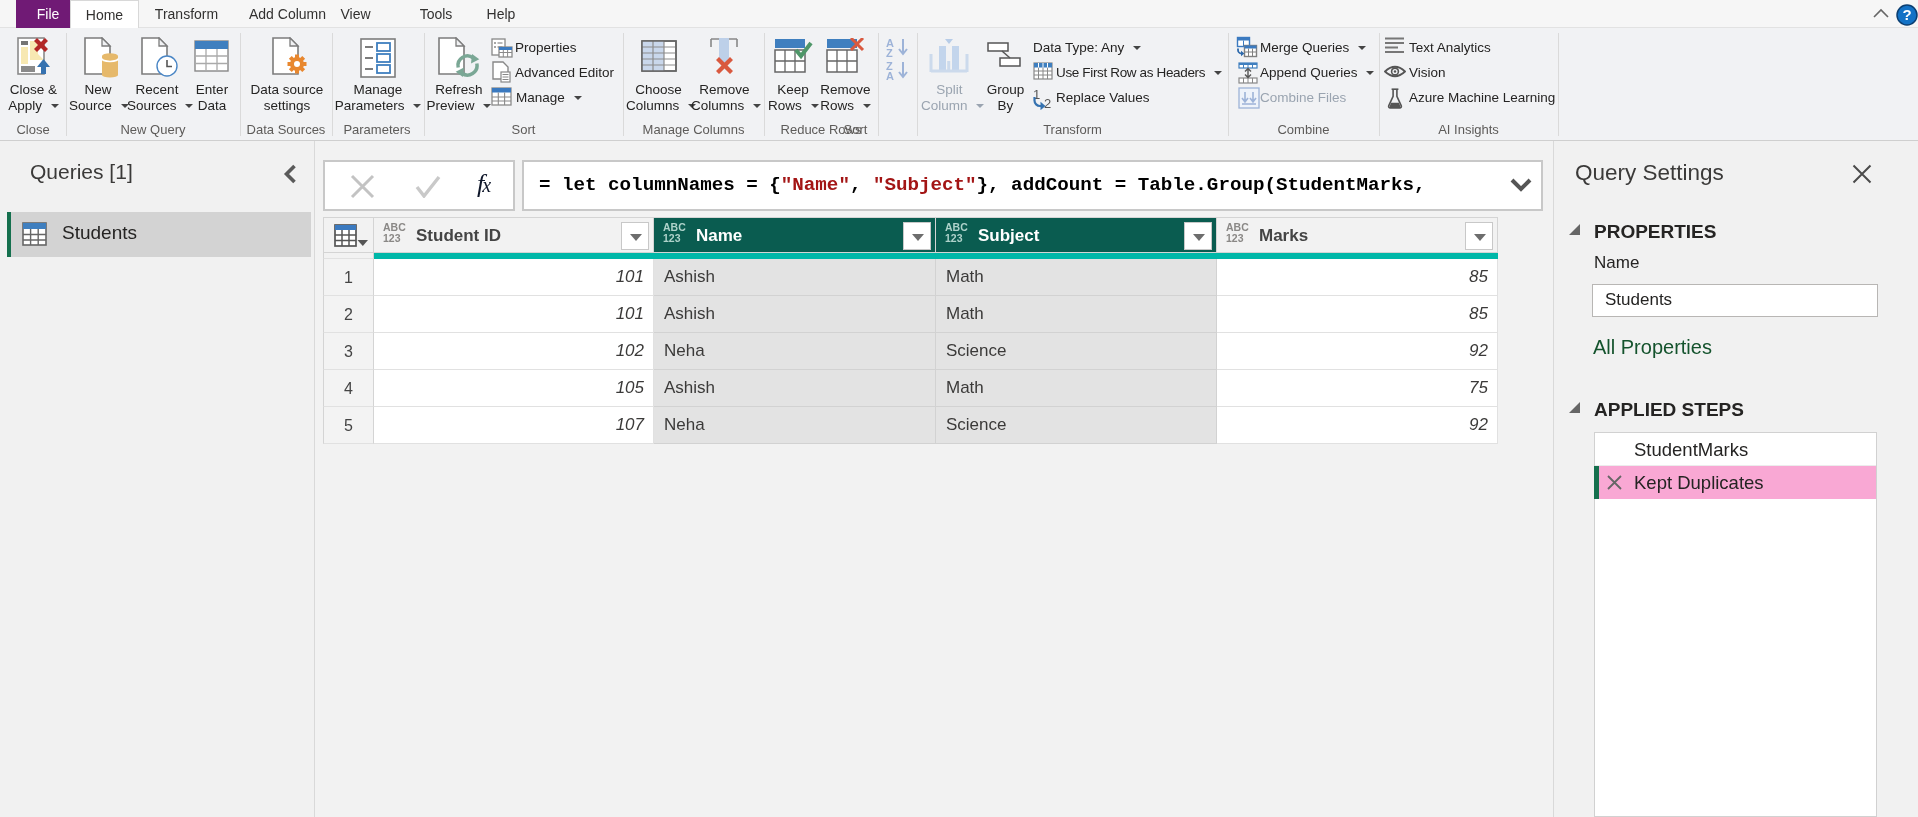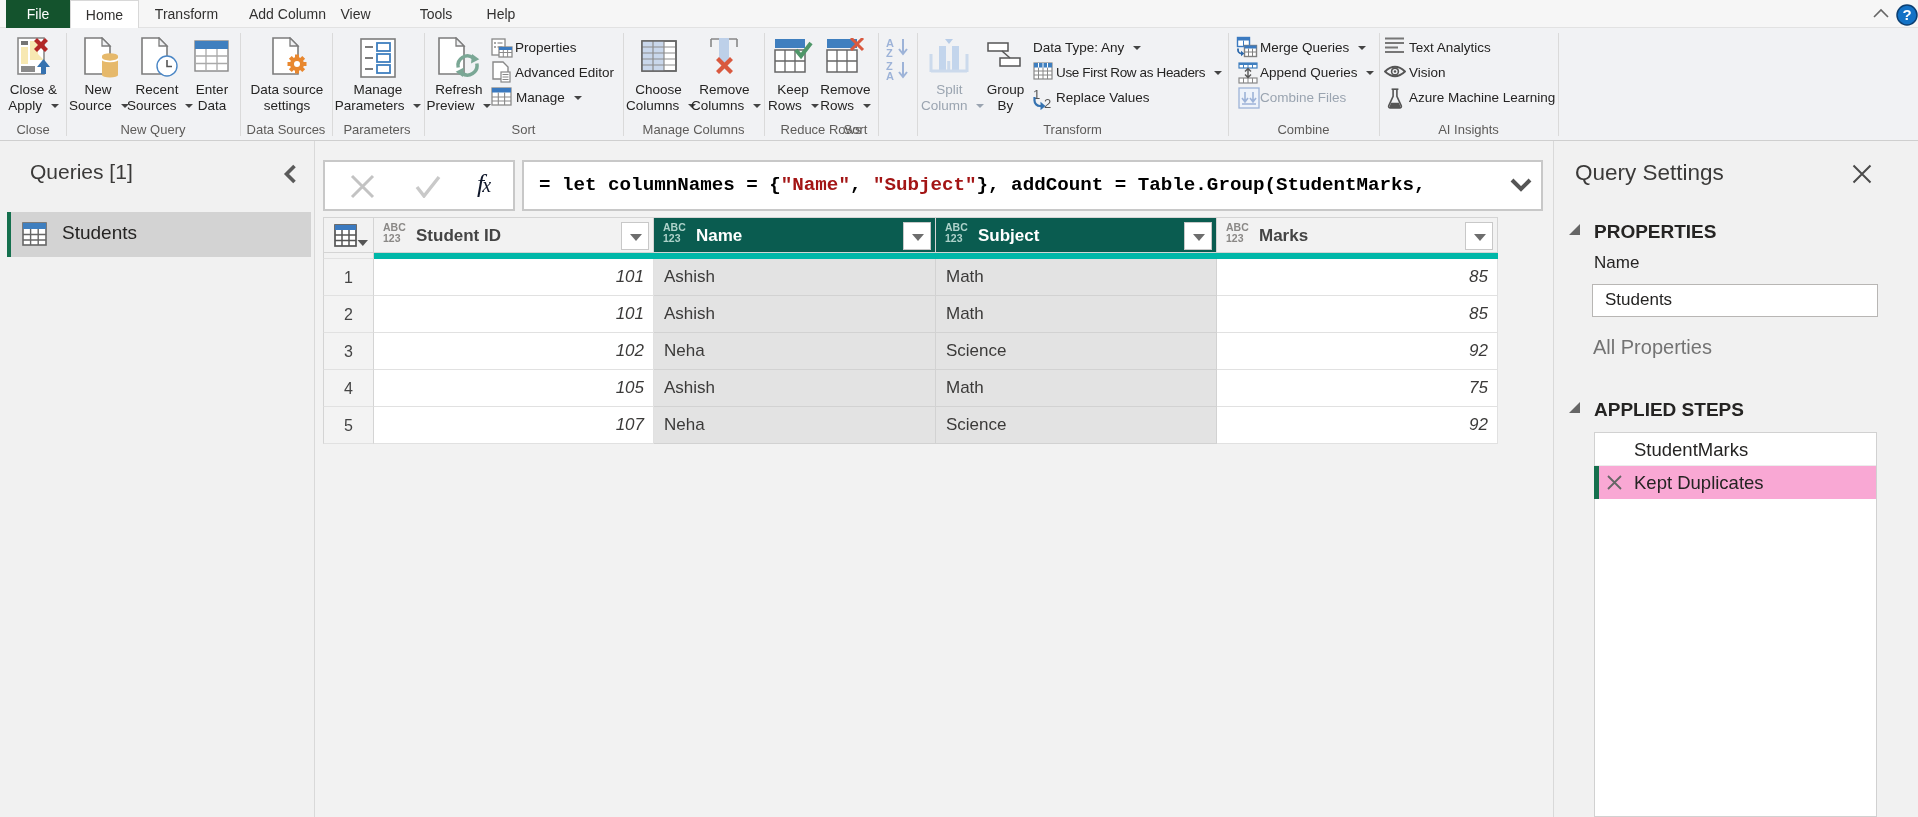--- a/index.html
+++ b/index.html
@@ -3,21 +3,21 @@
 <meta charset="utf-8">
 <style>
 * { margin:0; padding:0; box-sizing:border-box; }
 html,body { width:1918px; height:817px; overflow:hidden; }
 body { font-family:"Liberation Sans", sans-serif; position:relative; background:#f2f2f2; }
 .abs { position:absolute; }
 
 
 #menubar { position:absolute; left:0; top:0; width:1918px; height:28px; background:#f6f6f6; border-bottom:1px solid #e2e2e2; }
 .mtab { position:absolute; top:0; height:28px; line-height:28px; text-align:center; font-size:14px; color:#323130; }
-#tab-file { left:6px; width:64px; background:#14532d; color:#fff; }
+#tab-file { left:16px; width:64px; background:#701a75; color:#fff; }
 #tab-home { left:70px; width:69px; background:#fff; border:1px solid #d8d8d8; border-bottom:none; }
 
 
 #ribbon { position:absolute; left:0; top:28px; width:1918px; height:113px; background:#f1f2f4; border-bottom:1px solid #cfcfcf; }
 .gsep { position:absolute; top:33px; height:103px; width:1px; background:#dadada; }
 .glabel { position:absolute; top:122px; height:16px; font-size:13px; color:#5d5b59; text-align:center; }
 .bigbtn { position:absolute; top:28px; text-align:center; font-size:13.5px; color:#252423; line-height:16px; }
 .bigbtn .txt { position:absolute; top:54px; width:100%; white-space:nowrap; }
 .smallrow { position:absolute; height:20px; font-size:13.5px; color:#252423; line-height:20px; white-space:nowrap; }
 .dis { color:#9aa4b0; }
@@ -60,21 +60,21 @@
 .cell.txt { padding-left:10px; }
 .rn { position:absolute; width:51px; background:#f3f3f3; border-right:1px solid #d4d4d4; border-bottom:1px solid #e1e1e1; text-align:center; font-size:16px; color:#444; }
 
 
 #qs-title { position:absolute; left:1575px; top:160px; font-size:22.5px; color:#3b3a39; }
 .secthdr { position:absolute; left:1594px; font-size:19px; font-weight:bold; color:#252423; }
 .tri { position:absolute; left:1569px; width:0; height:0; border-left:11px solid transparent; border-bottom:11px solid #666; }
 #name-label { position:absolute; left:1594px; top:253px; font-size:17px; color:#252423; }
 #name-input { position:absolute; left:1592px; top:284px; width:286px; height:33px; background:#fff; border:1px solid #b8b6b4; }
 #name-input span { position:absolute; left:12px; top:5px; font-size:17px; color:#252423; }
-#allprops { position:absolute; left:1593px; top:336px; font-size:20px; color:#737373; }
+#allprops { position:absolute; left:1593px; top:336px; font-size:20px; color:#14532d; }
 #stepsbox { position:absolute; left:1594px; top:432px; width:283px; height:385px; background:#fff; border:1px solid #d1d1d1; }
 .steprow { position:absolute; left:0; width:281px; height:33px; font-size:18.5px; color:#252423; line-height:33px; }
 </style>
 </head>
 <body>
 
 <div id="menubar"></div>
 <div class="mtab" id="tab-file">File</div>
 <div class="mtab" id="tab-home">Home</div>
 <div class="mtab" style="left:139px; width:95px;">Transform</div>

